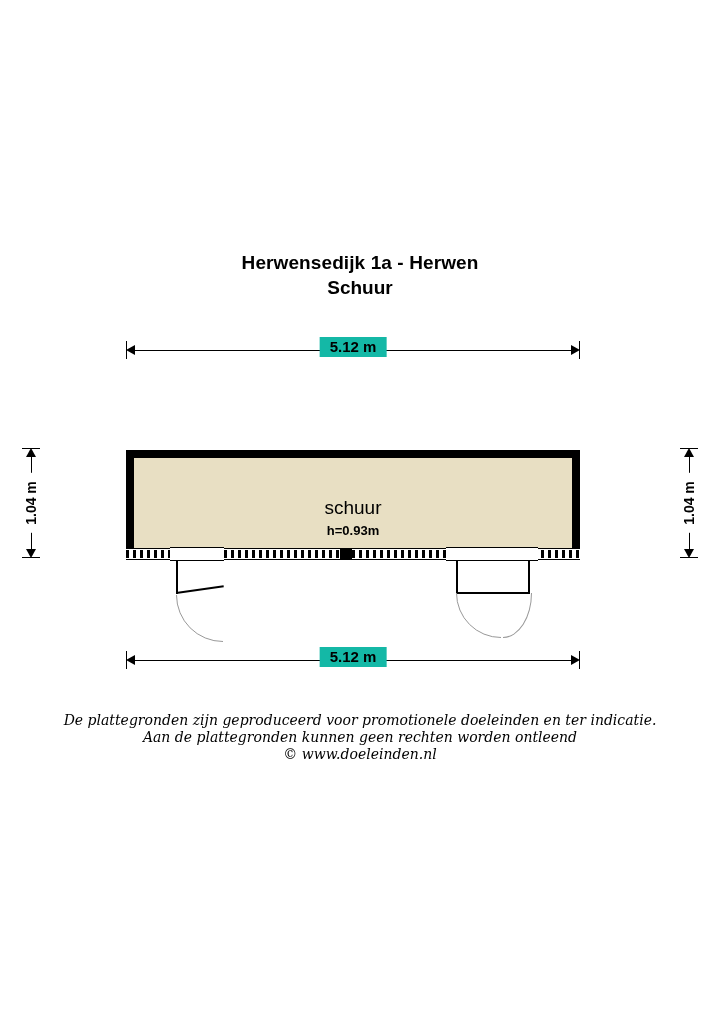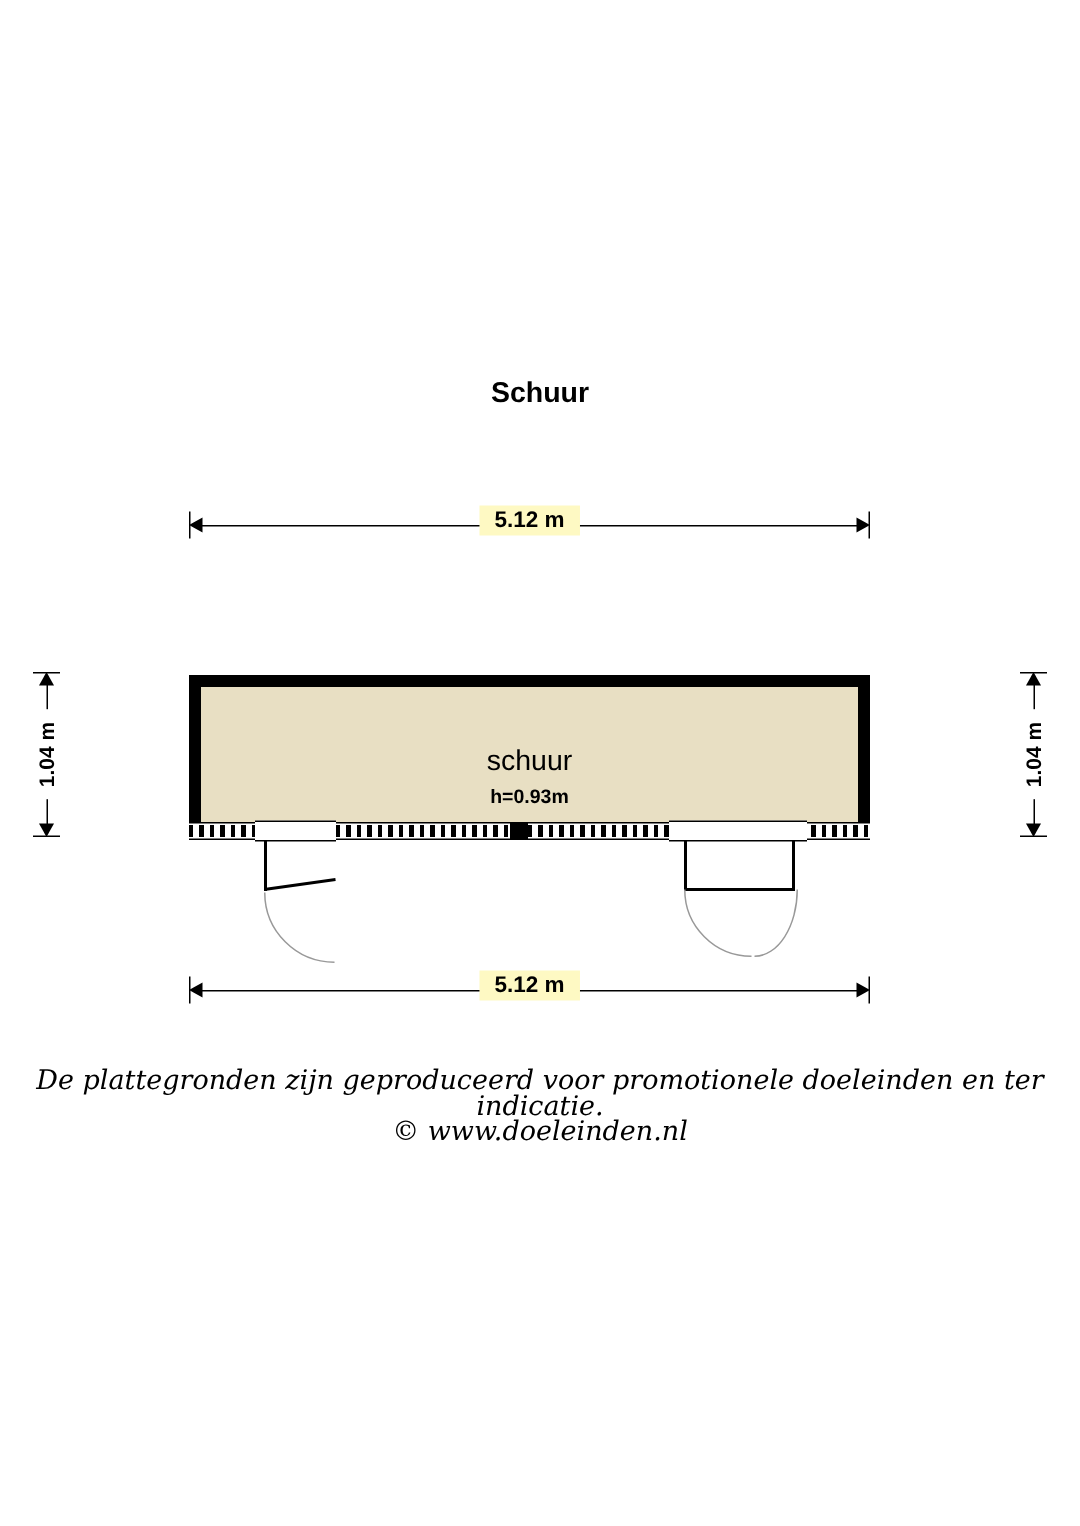--- a/index.html
+++ b/index.html
@@ -73,21 +73,21 @@
     height: 18px;
     border-left: 1px solid #000;
   }
   .dim-h .tick-left { left: 0; }
   .dim-h .tick-right { right: 0; }
   .dim-h .label {
     position: absolute;
     top: 4px;
     left: 50%;
     transform: translateX(-50%);
-    background: #fef9c3;
+    background: #14b8a6;
     padding: 0 10px;
     font-size: 15px;
     font-weight: bold;
     line-height: 20px;
   }
 
   
   .dim-v {
     position: absolute;
     width: 34px;
@@ -230,29 +230,30 @@
   
   .footer {
     position: absolute;
     top: 712px;
     left: 0;
     width: 720px;
     text-align: center;
     font-family: "DejaVu Serif", serif;
   }
   .footer-line {
-    font-size: 18px;
+    font-size: 14px;
     line-height: 17px;
     font-style: italic;
   }
 </style>
 </head>
 <body>
 
 <div class="title-block">
+  <div class="title-line-1">Herwensedijk 1a - Herwen</div>
   <div class="title-line-2">Schuur</div>
 </div>
 
 <div class="dim-h" style="left:126px; top:333px; width:454px;">
   <div class="tick-left"></div>
   <div class="tick-right"></div>
   <div class="line"></div>
   <div class="arrow-left"></div>
   <div class="arrow-right"></div>
   <div class="label">5.12 m</div>
@@ -321,14 +322,15 @@
   <div class="tick-left"></div>
   <div class="tick-right"></div>
   <div class="line"></div>
   <div class="arrow-left"></div>
   <div class="arrow-right"></div>
   <div class="label">5.12 m</div>
 </div>
 
 <div class="footer">
   <div class="footer-line">De plattegronden zijn geproduceerd voor promotionele doeleinden en ter indicatie.</div>
+  <div class="footer-line">Aan de plattegronden kunnen geen rechten worden ontleend</div>
   <div class="footer-line">© www.doeleinden.nl</div>
 </div>
 
 </body></html>

